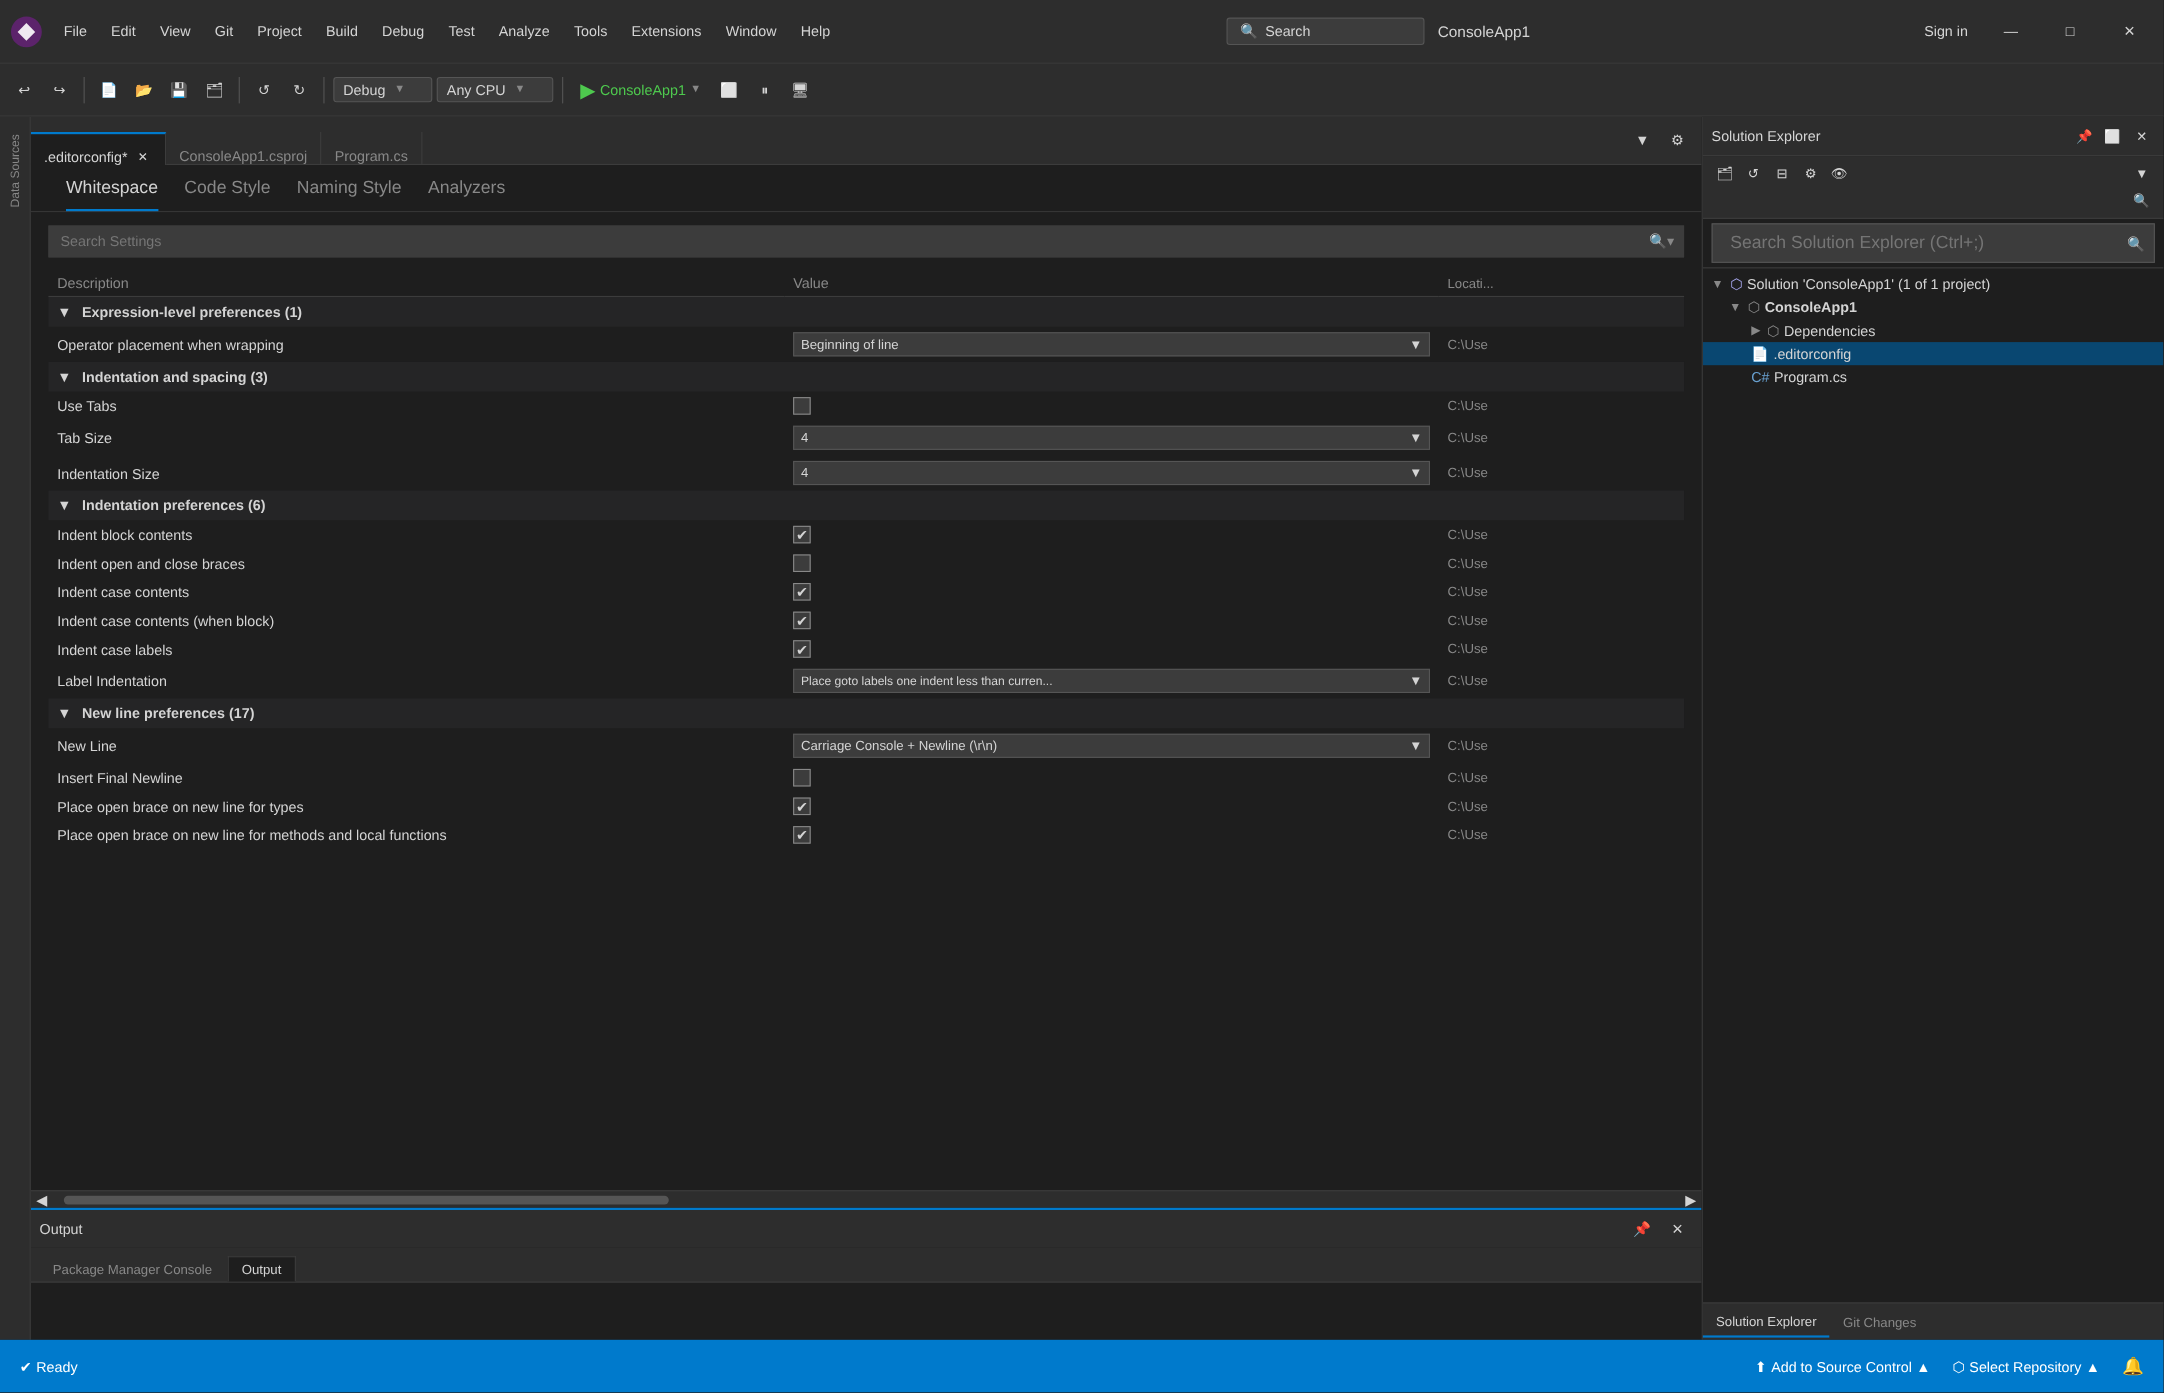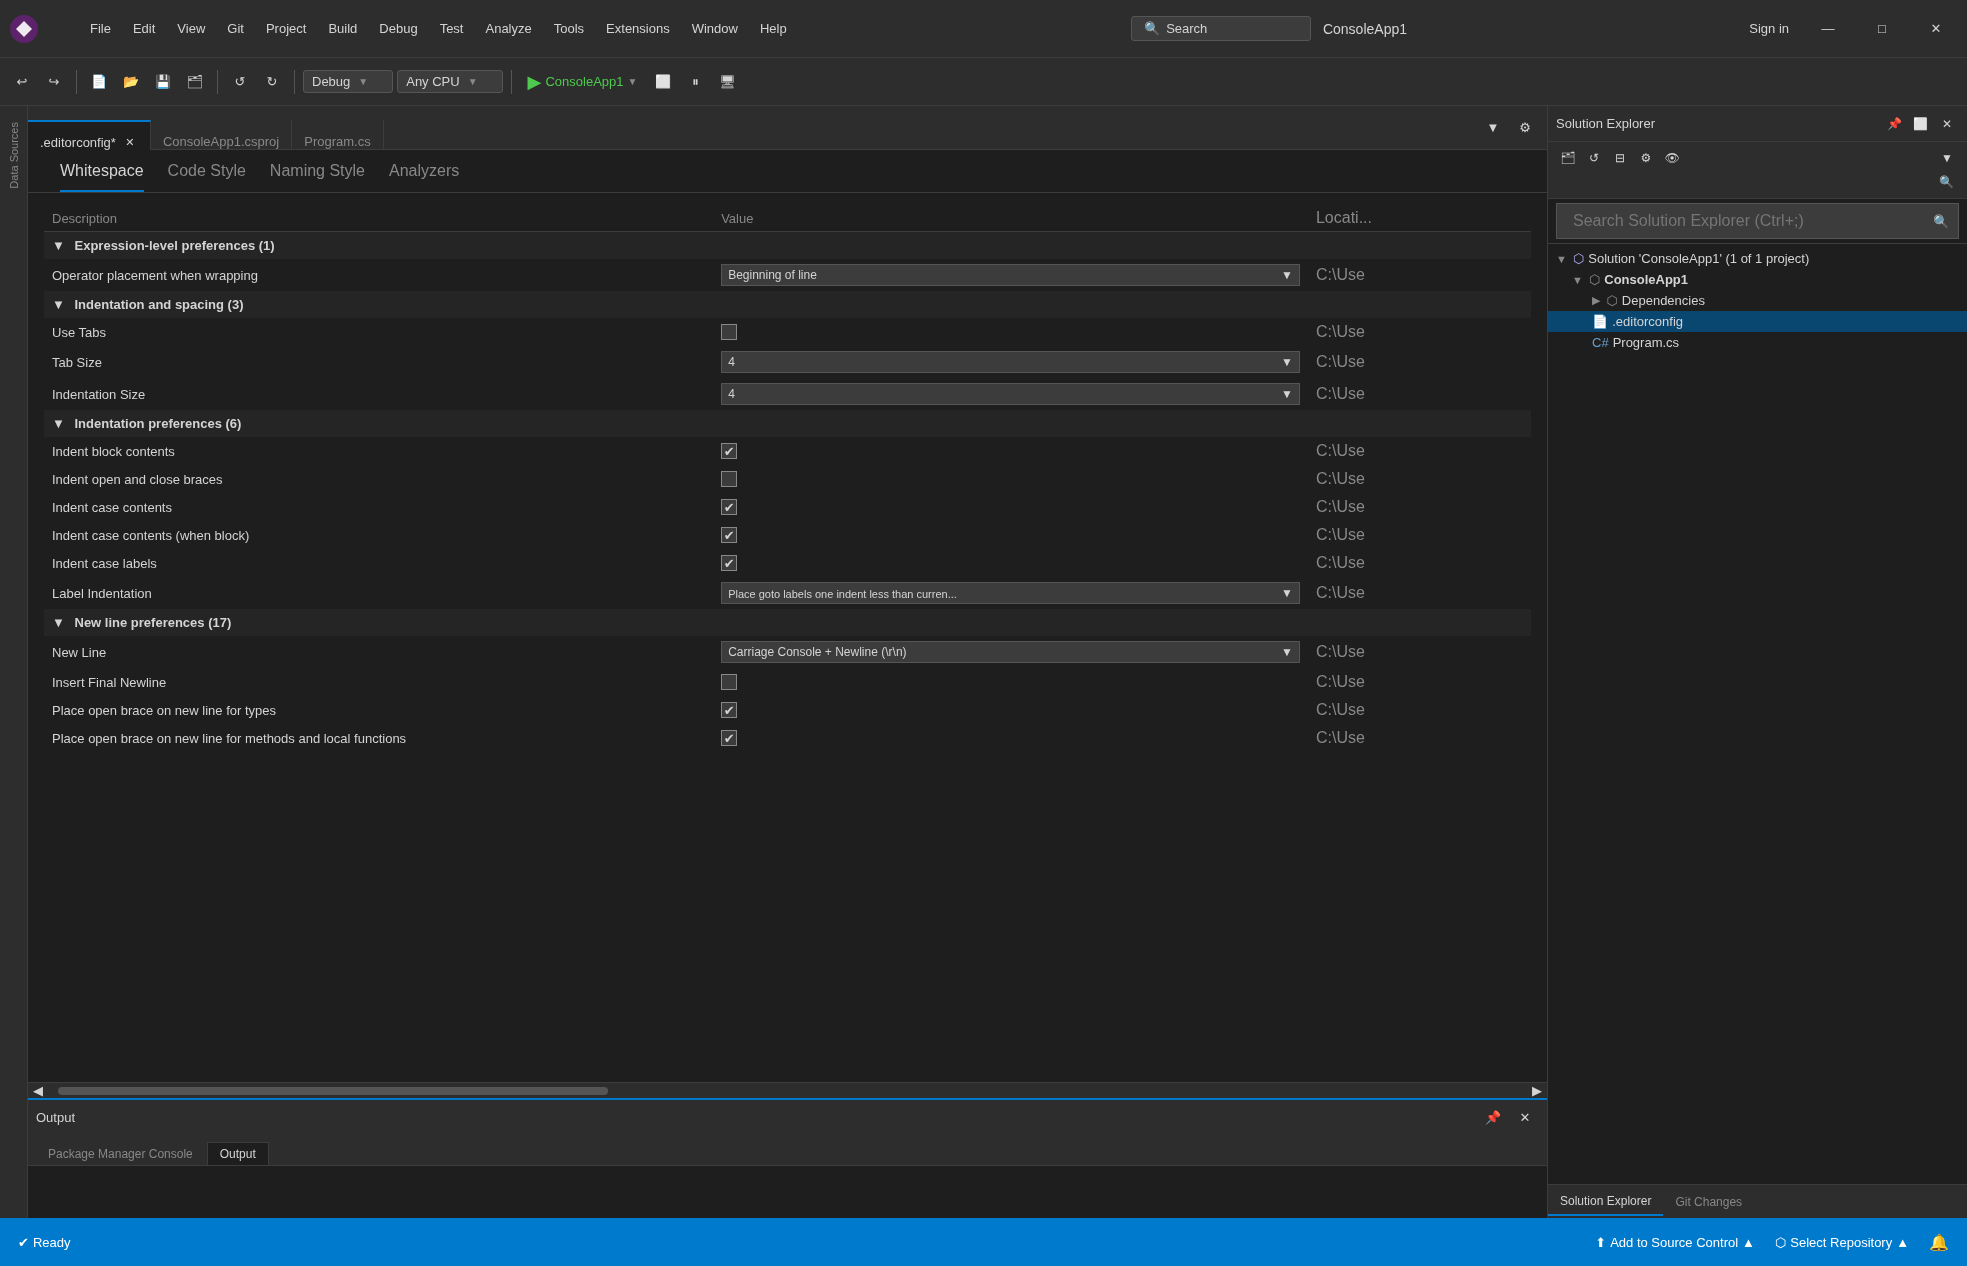--- a/index.html
+++ b/index.html
@@ -17,21 +17,20 @@
 
     
     .title-bar {
       background: #2d2d2d;
       height: 58px;
       display: flex;
       align-items: center;
       padding: 0 8px;
       border-bottom: 1px solid #3c3c3c;
       flex-shrink: 0;
-      gap: 32px;
     }
     .title-bar-logo {
       width: 32px;
       height: 32px;
       margin-right: 8px;
     }
     .menu-items {
       display: flex;
       gap: 2px;
     }
@@ -278,21 +277,21 @@
     .section-header {
       background: #252526;
       font-weight: bold;
       color: #d4d4d4;
     }
     .section-header td {
       padding: 6px 8px;
     }
     .col-desc { width: 45%; }
     .col-value { width: 40%; }
-    .col-loc { width: 15%; color: #888; font-size: 16px; }
+    .col-loc { width: 15%; color: #888; font-size: 12px; }
 
     .settings-dropdown {
       background: #3c3c3c;
       border: 1px solid #555;
       color: #d4d4d4;
       padding: 3px 6px;
       font-size: 12px;
       width: 100%;
       cursor: pointer;
       display: flex;
@@ -589,20 +588,24 @@
 
     <div class="content-tabs">
       <div class="content-tab active">Whitespace</div>
       <div class="content-tab">Code Style</div>
       <div class="content-tab">Naming Style</div>
       <div class="content-tab">Analyzers</div>
     </div>
 
     <div class="settings-area scroll-container">
 
+      <div class="search-settings">
+        <input type="text" placeholder="Search Settings" style="">
+        <div class="search-settings-btn">🔍▾</div>
+      </div>
 
       <table class="settings-table">
         <thead>
           <tr>
             <th class="col-desc">Description</th>
             <th class="col-value">Value</th>
             <th class="col-loc">Locati...</th>
           </tr>
         </thead>
         <tbody>

